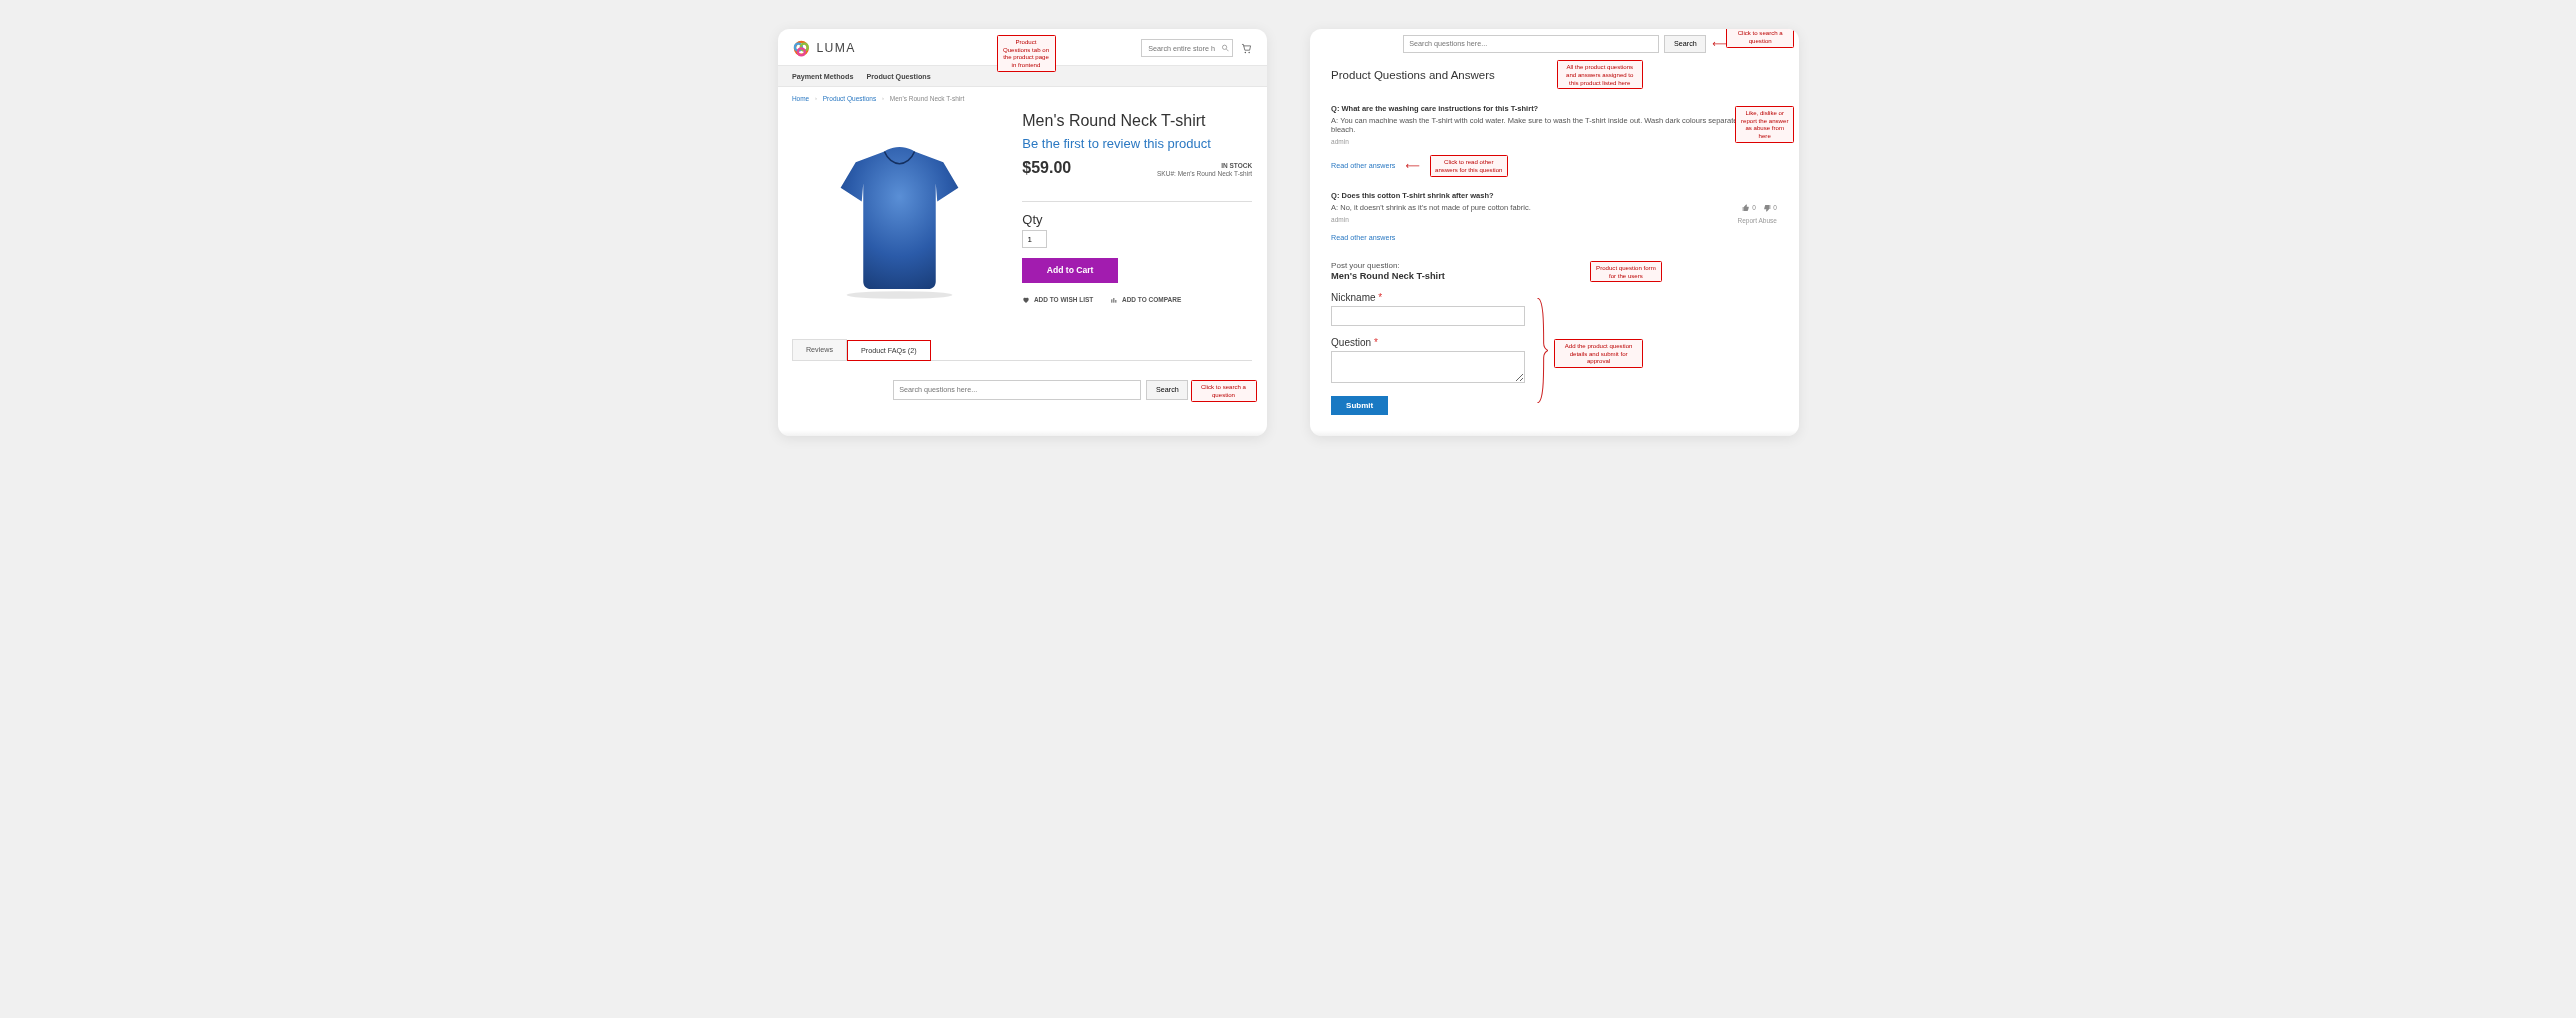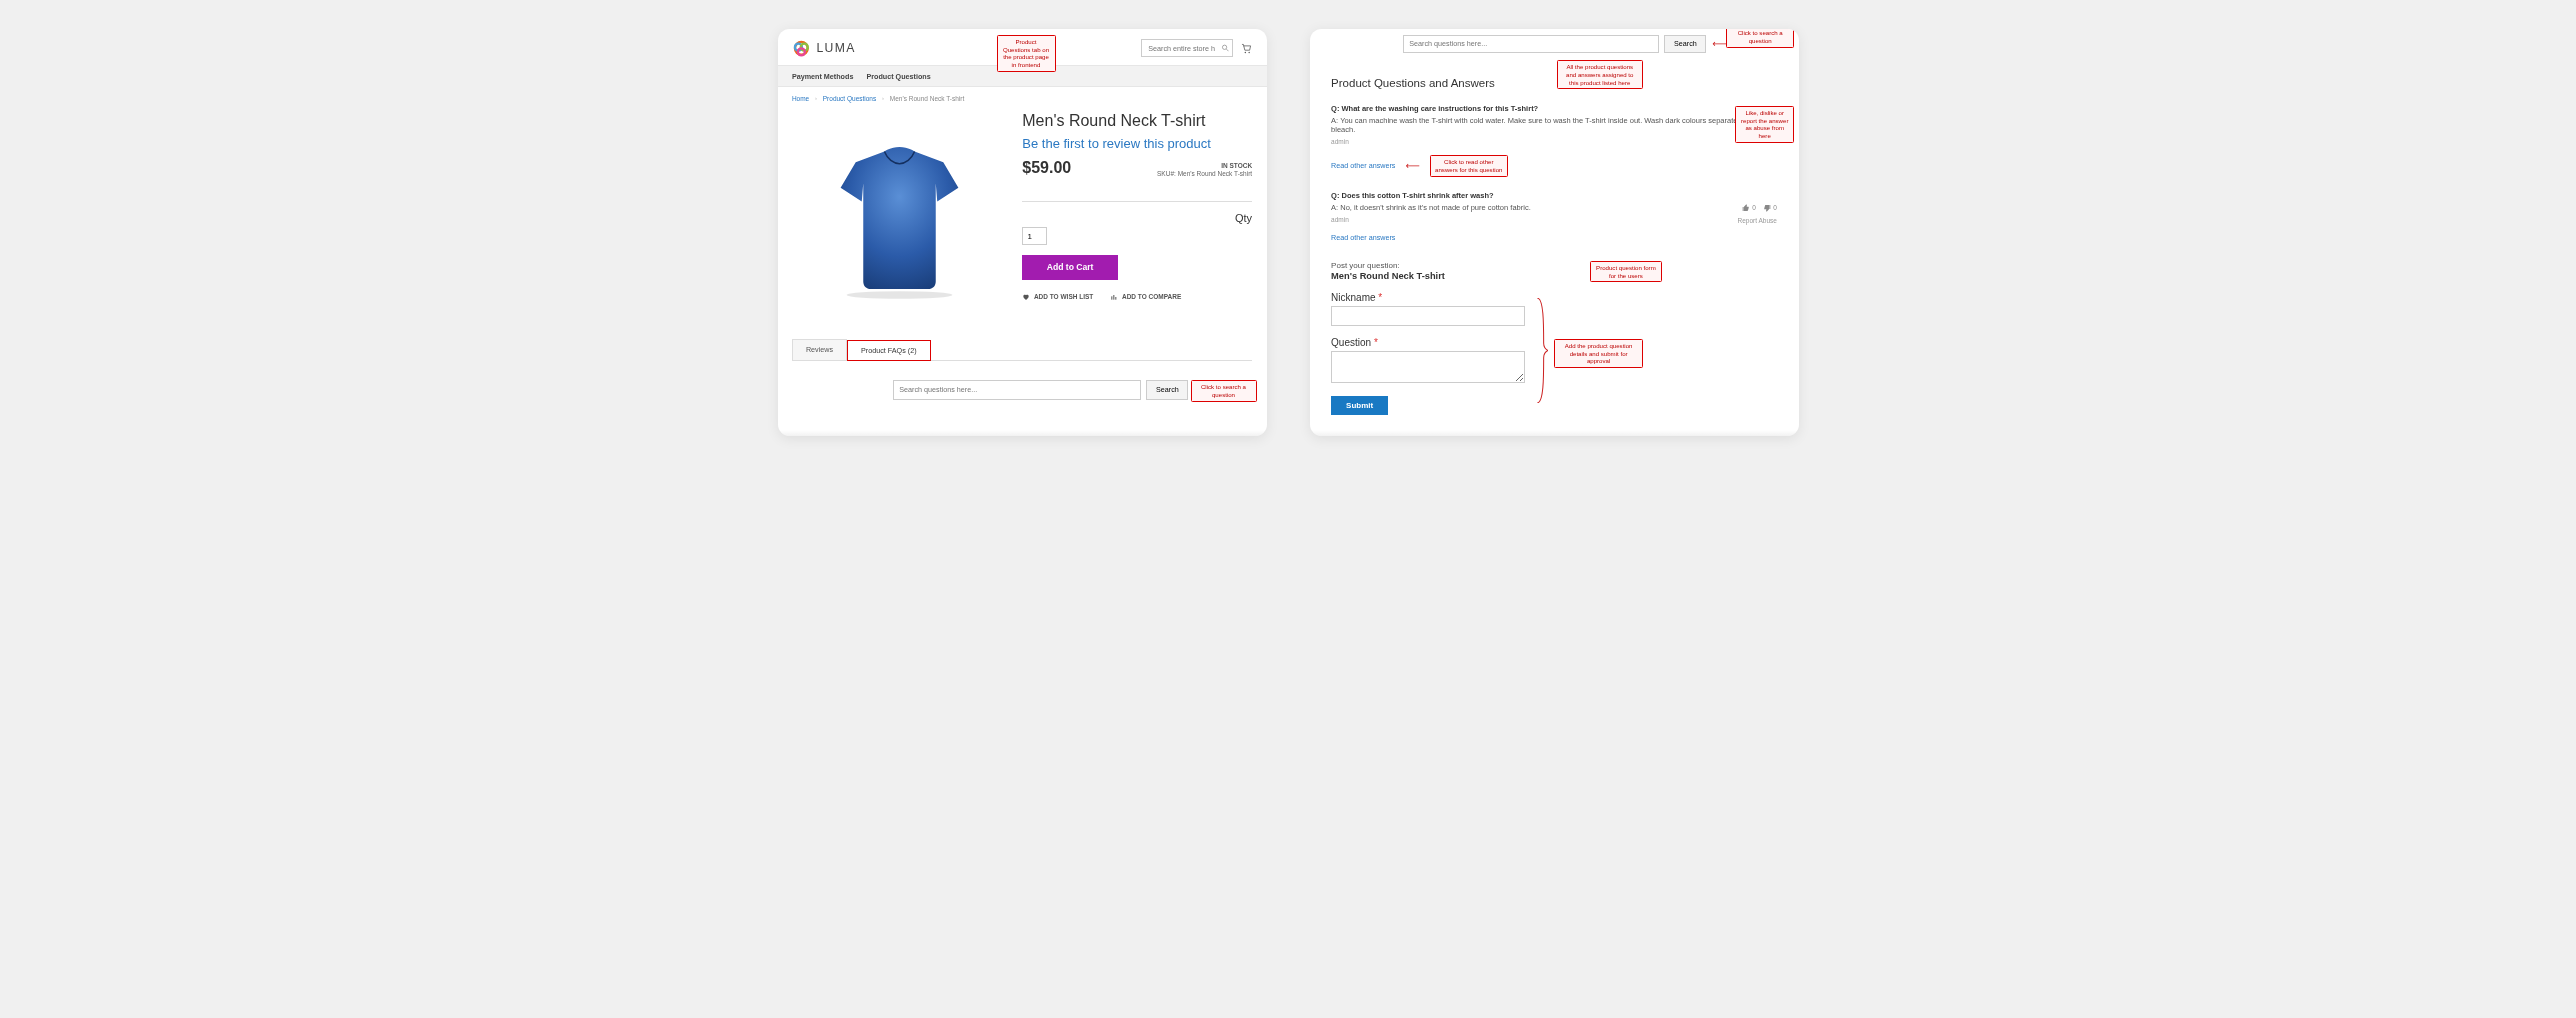--- a/index.html
+++ b/index.html
@@ -164,24 +164,23 @@
     font-size: 6.5px;
     color: #666;
   }
   .stock-status {
     font-weight: 700;
     color: #555;
     font-size: 6.5px;
     margin-bottom: 1.4px;
   }
   .qty-label {
-    font-size: 11px;
+    font-size: 13px;
     color: #333;
     margin-top: 10px;
-    text-align: right;
   }
   .qty-input {
     width: 24.4px;
     border: 0.7px solid #ccc;
     font-size: 8px;
     padding: 3.6px 4.3px;
     margin-top: 2.9px;
     text-align: left;
   }
   .add-cart {
@@ -286,21 +285,21 @@
     right: 4.3px;
     top: -2.9px;
     width: 68px;
   }
   .qa-body {
     padding: 4.3px 21.6px 21.6px 21.6px;
     position: relative;
   }
   .qa-section-title-row {
     display: flex;
-    align-items: flex-end;
+    align-items: center;
     gap: 19px;
   }
   .qa-section-title {
     font-size: 11.5px;
     font-weight: 300;
     color: #333;
     flex: 0 0 auto;
   }
   .callout.crt2 {
     position: static;

